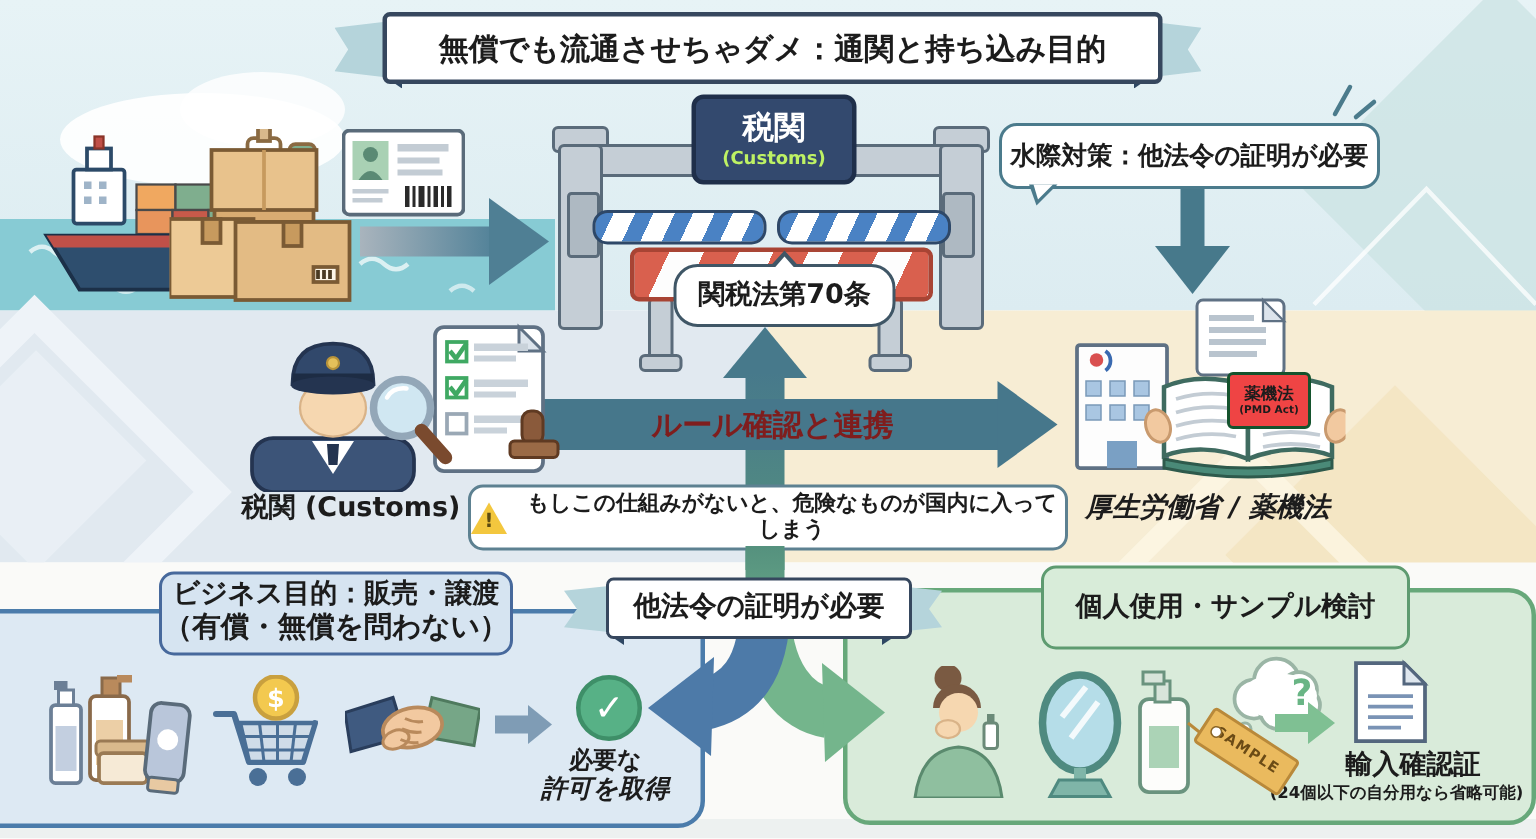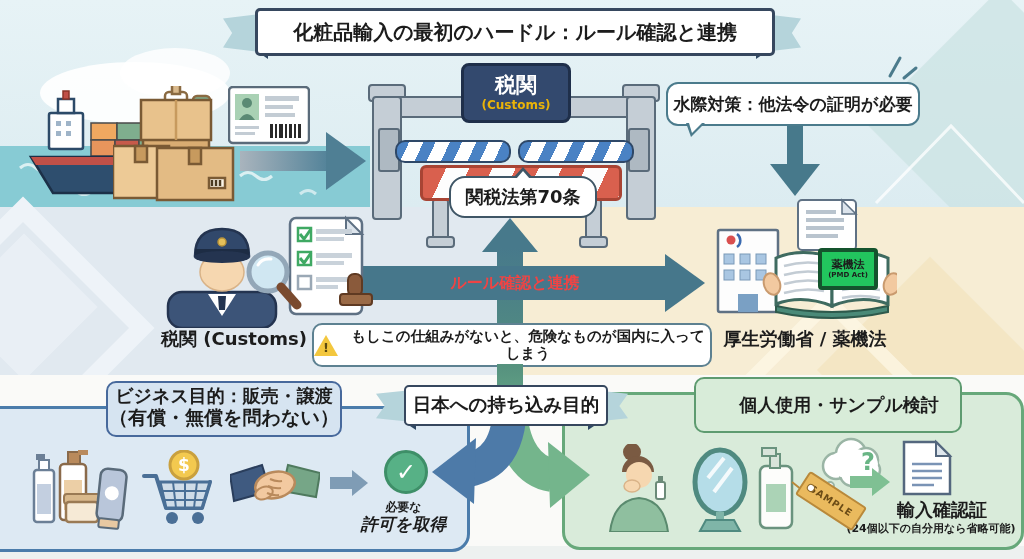--- a/index.html
+++ b/index.html
@@ -178,21 +178,21 @@
   <div class="abs post" style="left:380px;top:96px;width:264px;height:18px;border-radius:9px;z-index:4;"></div>
   <div class="abs post" style="left:372px;top:96px;width:26px;height:120px;z-index:4;"></div>
   <div class="abs post" style="left:626px;top:96px;width:26px;height:120px;z-index:4;"></div>
   <div class="abs" style="left:378px;top:128px;width:18px;height:40px;background:#aeb9c2;border:2px solid #5a6b7a;border-radius:3px;z-index:4;"></div>
   <div class="abs" style="left:628px;top:128px;width:18px;height:40px;background:#aeb9c2;border:2px solid #5a6b7a;border-radius:3px;z-index:4;"></div>
   <div class="abs stripe-blue" style="left:395px;top:140px;width:112px;height:19px;z-index:4;"></div>
   <div class="abs stripe-blue" style="left:518px;top:140px;width:112px;height:19px;z-index:4;"></div>
 
   <div class="abs ctr" style="left:461px;top:63px;width:104px;height:54px;background:#33496e;border:3px solid #1f2f4a;border-radius:8px;z-index:5;flex-direction:column;">
     <div class="txt" style="font-size:21px;color:#fff;">税関</div>
-    <div class="txt" style="font-size:12px;color:#eab308;">(Customs)</div>
+    <div class="txt" style="font-size:12px;color:#bef264;">(Customs)</div>
   </div>
 
   <div class="abs post" style="left:432px;top:198px;width:13px;height:40px;z-index:4;"></div>
   <div class="abs post" style="left:585px;top:198px;width:13px;height:40px;z-index:4;"></div>
   <div class="abs post" style="left:426px;top:236px;width:25px;height:8px;z-index:4;"></div>
   <div class="abs post" style="left:579px;top:236px;width:25px;height:8px;z-index:4;"></div>
   <div class="abs stripe-red" style="left:420px;top:165px;width:196px;height:30px;z-index:4;"></div>
 
   <div class="abs ctr bubble tail-up" style="left:449px;top:176px;width:144px;height:38px;border:2.5px solid #3f5666;z-index:6;">
     <span class="txt" style="font-size:18px;">関税法第70条</span>
@@ -209,21 +209,21 @@
     <line x1="8" y1="24" x2="18" y2="6" stroke="#4b7b8c" stroke-width="3" stroke-linecap="round"></line>
     <line x1="22" y1="26" x2="34" y2="16" stroke="#4b7b8c" stroke-width="3" stroke-linecap="round"></line>
   </svg>
 
   <svg class="abs" style="left:315px;top:252px;z-index:5;" width="395" height="62">
     <rect x="42" y="14" width="311" height="34" fill="#46778b"></rect>
     <polygon points="5,31 45,2 45,60" fill="#46778b"></polygon>
     <polygon points="390,31 350,2 350,60" fill="#46778b"></polygon>
   </svg>
   <div class="abs ctr" style="left:355px;top:264px;width:320px;height:38px;z-index:6;">
-    <span class="txt" style="font-size:16px;color:#ef4444;">ルール確認と連携</span>
+    <span class="txt" style="font-size:20px;color:#7f1d1d;">ルール確認と連携</span>
   </div>
 
   <svg class="abs" style="left:150px;top:212px;z-index:5;" width="225" height="116">
     <rect x="140" y="6" width="72" height="96" rx="6" fill="#fff" stroke="#5f7184" stroke-width="2.5"></rect>
     <path d="M196,6 L212,22 L196,22 Z" fill="#dce4ec" stroke="#5f7184" stroke-width="2"></path>
     <g>
       <rect x="148" y="16" width="13" height="13" fill="#fff" stroke="#3fa963" stroke-width="2.5"></rect>
       <path d="M150,22 l4,5 l7,-10" fill="none" stroke="#3fa963" stroke-width="3"></path>
       <rect x="166" y="17" width="36" height="5" fill="#c9d2da"></rect>
         <rect x="166" y="25" width="28" height="4" fill="#c9d2da"></rect>
@@ -288,36 +288,36 @@
       <path d="M72,68 q20,-6 40,-2"></path>
         <path d="M72,77 q20,-6 40,-2"></path>
         <path d="M72,86 q20,-6 40,-2"></path>
         <path d="M72,95 q20,-6 40,-2"></path>
       <path d="M130,92 q18,-4 38,0"></path>
         <path d="M130,100 q18,-4 38,0"></path>
     </g>
     <ellipse cx="60" cy="86" rx="8" ry="11" fill="#f2c9a0" stroke="#c99a6e" stroke-width="2" transform="rotate(-18 60 86)"></ellipse>
     <ellipse cx="180" cy="86" rx="8" ry="11" fill="#f2c9a0" stroke="#c99a6e" stroke-width="2" transform="rotate(18 180 86)"></ellipse>
   </svg>
-  <div class="abs ctr" style="left:818px;top:248px;width:52px;height:34px;background:#22c55e;border:4px solid #14532d;border-radius:4px;z-index:6;flex-direction:column;">
+  <div class="abs ctr" style="left:818px;top:248px;width:52px;height:34px;background:#ef4444;border:2px solid #14532d;border-radius:4px;z-index:6;flex-direction:column;">
     <div class="txt" style="font-size:11px;">薬機法</div>
     <div class="txt" style="font-size:7px;">(PMD Act)</div>
   </div>
-  <div class="abs ctr" style="left:705px;top:326px;width:200px;height:26px;z-index:6;">
+  <div class="abs ctr" style="left:705px;top:326px;width:200px;height:26px;z-index:6;font-style:italic;">
     <span class="txt" style="font-size:18px;">厚生労働省 / 薬機法</span>
   </div>
 
   <div class="abs panel" style="left:-22px;top:406px;width:486px;height:140px;background:#dde9f3;border:3px solid #4b7cab;z-index:7;"></div>
   <div class="abs panel" style="left:562px;top:392px;width:456px;height:152px;background:#d9ebda;border:3px solid #67a87a;z-index:7;"></div>
 
   <div class="abs ctr hdr" style="left:106px;top:381px;width:232px;height:52px;background:#d6e4f1;border:2.5px solid #47699c;z-index:8;flex-direction:column;font-family:Liberation Mono, monospace;">
     <div class="txt" style="font-size:18px;">ビジネス目的：販売・譲渡</div>
     <div class="txt" style="font-size:19px;">（有償・無償を問わない）</div>
   </div>
-  <div class="abs ctr hdr" style="left:694px;top:377px;width:242px;height:52px;background:#d8ecd9;border:2.5px solid #5e9b70;z-index:8;padding-left:22px;">
+  <div class="abs ctr hdr" style="left:694px;top:377px;width:242px;height:52px;background:#d8ecd9;border:2.5px solid #5e9b70;z-index:8;">
     <div class="txt" style="font-size:18px;">個人使用・サンプル検討</div>
   </div>
 
   <svg class="abs" style="left:410px;top:364px;z-index:9;" width="220" height="160">
     <defs>
         <linearGradient id="gv2" x1="0" y1="0" x2="0" y2="1">
       <stop offset="0" stop-color="#55917e"></stop>
           <stop offset="1" stop-color="#68a888"></stop>
         </linearGradient>
       </defs>
@@ -326,21 +326,21 @@
     <polygon points="180,111 138,78 140,144" fill="#74b58c"></polygon>
     <path d="M100,38 C100,84 82,101 58,106" fill="none" stroke="#4d7aa8" stroke-width="34"></path>
     <polygon points="22,108 66,74 64,140" fill="#4d7aa8"></polygon>
   </svg>
 
   <div class="abs tail-l" style="left:376px;top:390px;width:36px;height:32px;z-index:10;"></div>
   <div class="abs tail-r" style="left:592px;top:390px;width:36px;height:32px;z-index:10;"></div>
   <div class="abs fold" style="left:404px;top:422px;width:12px;height:8px;clip-path:polygon(100% 0,0 0,100% 100%);z-index:10;"></div>
   <div class="abs fold" style="left:588px;top:422px;width:12px;height:8px;clip-path:polygon(0 0,100% 0,0 100%);z-index:10;"></div>
   <div class="abs ctr ribbon-box" style="left:404px;top:385px;width:200px;height:37px;border-width:2.5px;z-index:11;">
-    <span class="txt" style="font-size:18.5px;">日本への持ち込み目的</span>
+    <span class="txt" style="font-size:18.5px;">他法令の証明が必要</span>
   </div>
 
   <svg class="abs" style="left:32px;top:448px;z-index:8;" width="102" height="82">
     <rect x="2" y="22" width="20" height="52" rx="3" fill="#fff" stroke="#6b7f96" stroke-width="2.5"></rect>
     <rect x="5" y="36" width="14" height="30" fill="#c3cfe0"></rect>
     <rect x="7" y="12" width="10" height="10" fill="#fff" stroke="#6b7f96" stroke-width="2"></rect>
     <rect x="4" y="6" width="9" height="6" fill="#6b7f96"></rect>
     <rect x="28" y="16" width="26" height="56" rx="4" fill="#fff" stroke="#8a6a4a" stroke-width="2.5"></rect>
     <rect x="32" y="32" width="18" height="30" fill="#eccfa6"></rect>
     <rect x="36" y="4" width="12" height="12" fill="#b98a5c" stroke="#8a6a4a" stroke-width="2"></rect>
@@ -384,21 +384,21 @@
 
   <svg class="abs" style="left:330px;top:470px;z-index:8;" width="38" height="26">
     <rect x="0" y="7" width="22" height="12" fill="#7f9cb5"></rect>
       <polygon points="22,0 38,13 22,26" fill="#7f9cb5"></polygon>
   </svg>
 
   <div class="abs ctr chk" style="left:384px;top:450px;width:38px;height:38px;z-index:8;">
     <span class="txt" style="font-size:24px;">✓</span>
   </div>
   <div class="abs ctr" style="left:336px;top:494px;width:135px;height:46px;z-index:8;flex-direction:column;">
-    <div class="txt" style="font-size:12px;">必要な</div>
+    <div class="txt" style="font-size:16px;">必要な</div>
     <div class="txt" style="font-size:17px;font-style:italic;">許可を取得</div>
   </div>
 
   <svg class="abs" style="left:602px;top:444px;z-index:8;" width="162" height="88">
     <ellipse cx="118" cy="38" rx="25" ry="32" fill="#b5dde8" stroke="#4f8a80" stroke-width="5"></ellipse>
     <g stroke="rgba(255,255,255,.85)" stroke-width="4">
         <line x1="106" y1="34" x2="122" y2="14"></line>
         <line x1="112" y1="48" x2="130" y2="24"></line>
       </g>
     <rect x="114" y="68" width="8" height="8" fill="#7fb5a8"></rect>
@@ -456,16 +456,16 @@
   </div>
   <div class="abs ctr" style="left:838px;top:521px;width:186px;height:16px;z-index:8;">
     <span class="txt" style="font-size:11px;">(24個以下の自分用なら省略可能)</span>
   </div>
 
   <div class="abs tail-l" style="left:223px;top:14px;width:38px;height:38px;z-index:10;"></div>
   <div class="abs tail-r" style="left:763px;top:14px;width:38px;height:38px;z-index:10;"></div>
   <div class="abs fold" style="left:255px;top:50px;width:13px;height:9px;clip-path:polygon(100% 0,0 0,100% 100%);z-index:10;"></div>
   <div class="abs fold" style="left:756px;top:50px;width:13px;height:9px;clip-path:polygon(0 0,100% 0,0 100%);z-index:10;"></div>
   <div class="abs ctr ribbon-box" style="left:255px;top:8px;width:514px;height:42px;z-index:11;">
-    <span class="txt" style="font-size:20px;">化粧品輸入の最初のハードル：ルール確認と連携</span>
+    <span class="txt" style="font-size:20px;">無償でも流通させちゃダメ：通関と持ち込み目的</span>
   </div>
 
 </div>
 
 </body></html>

